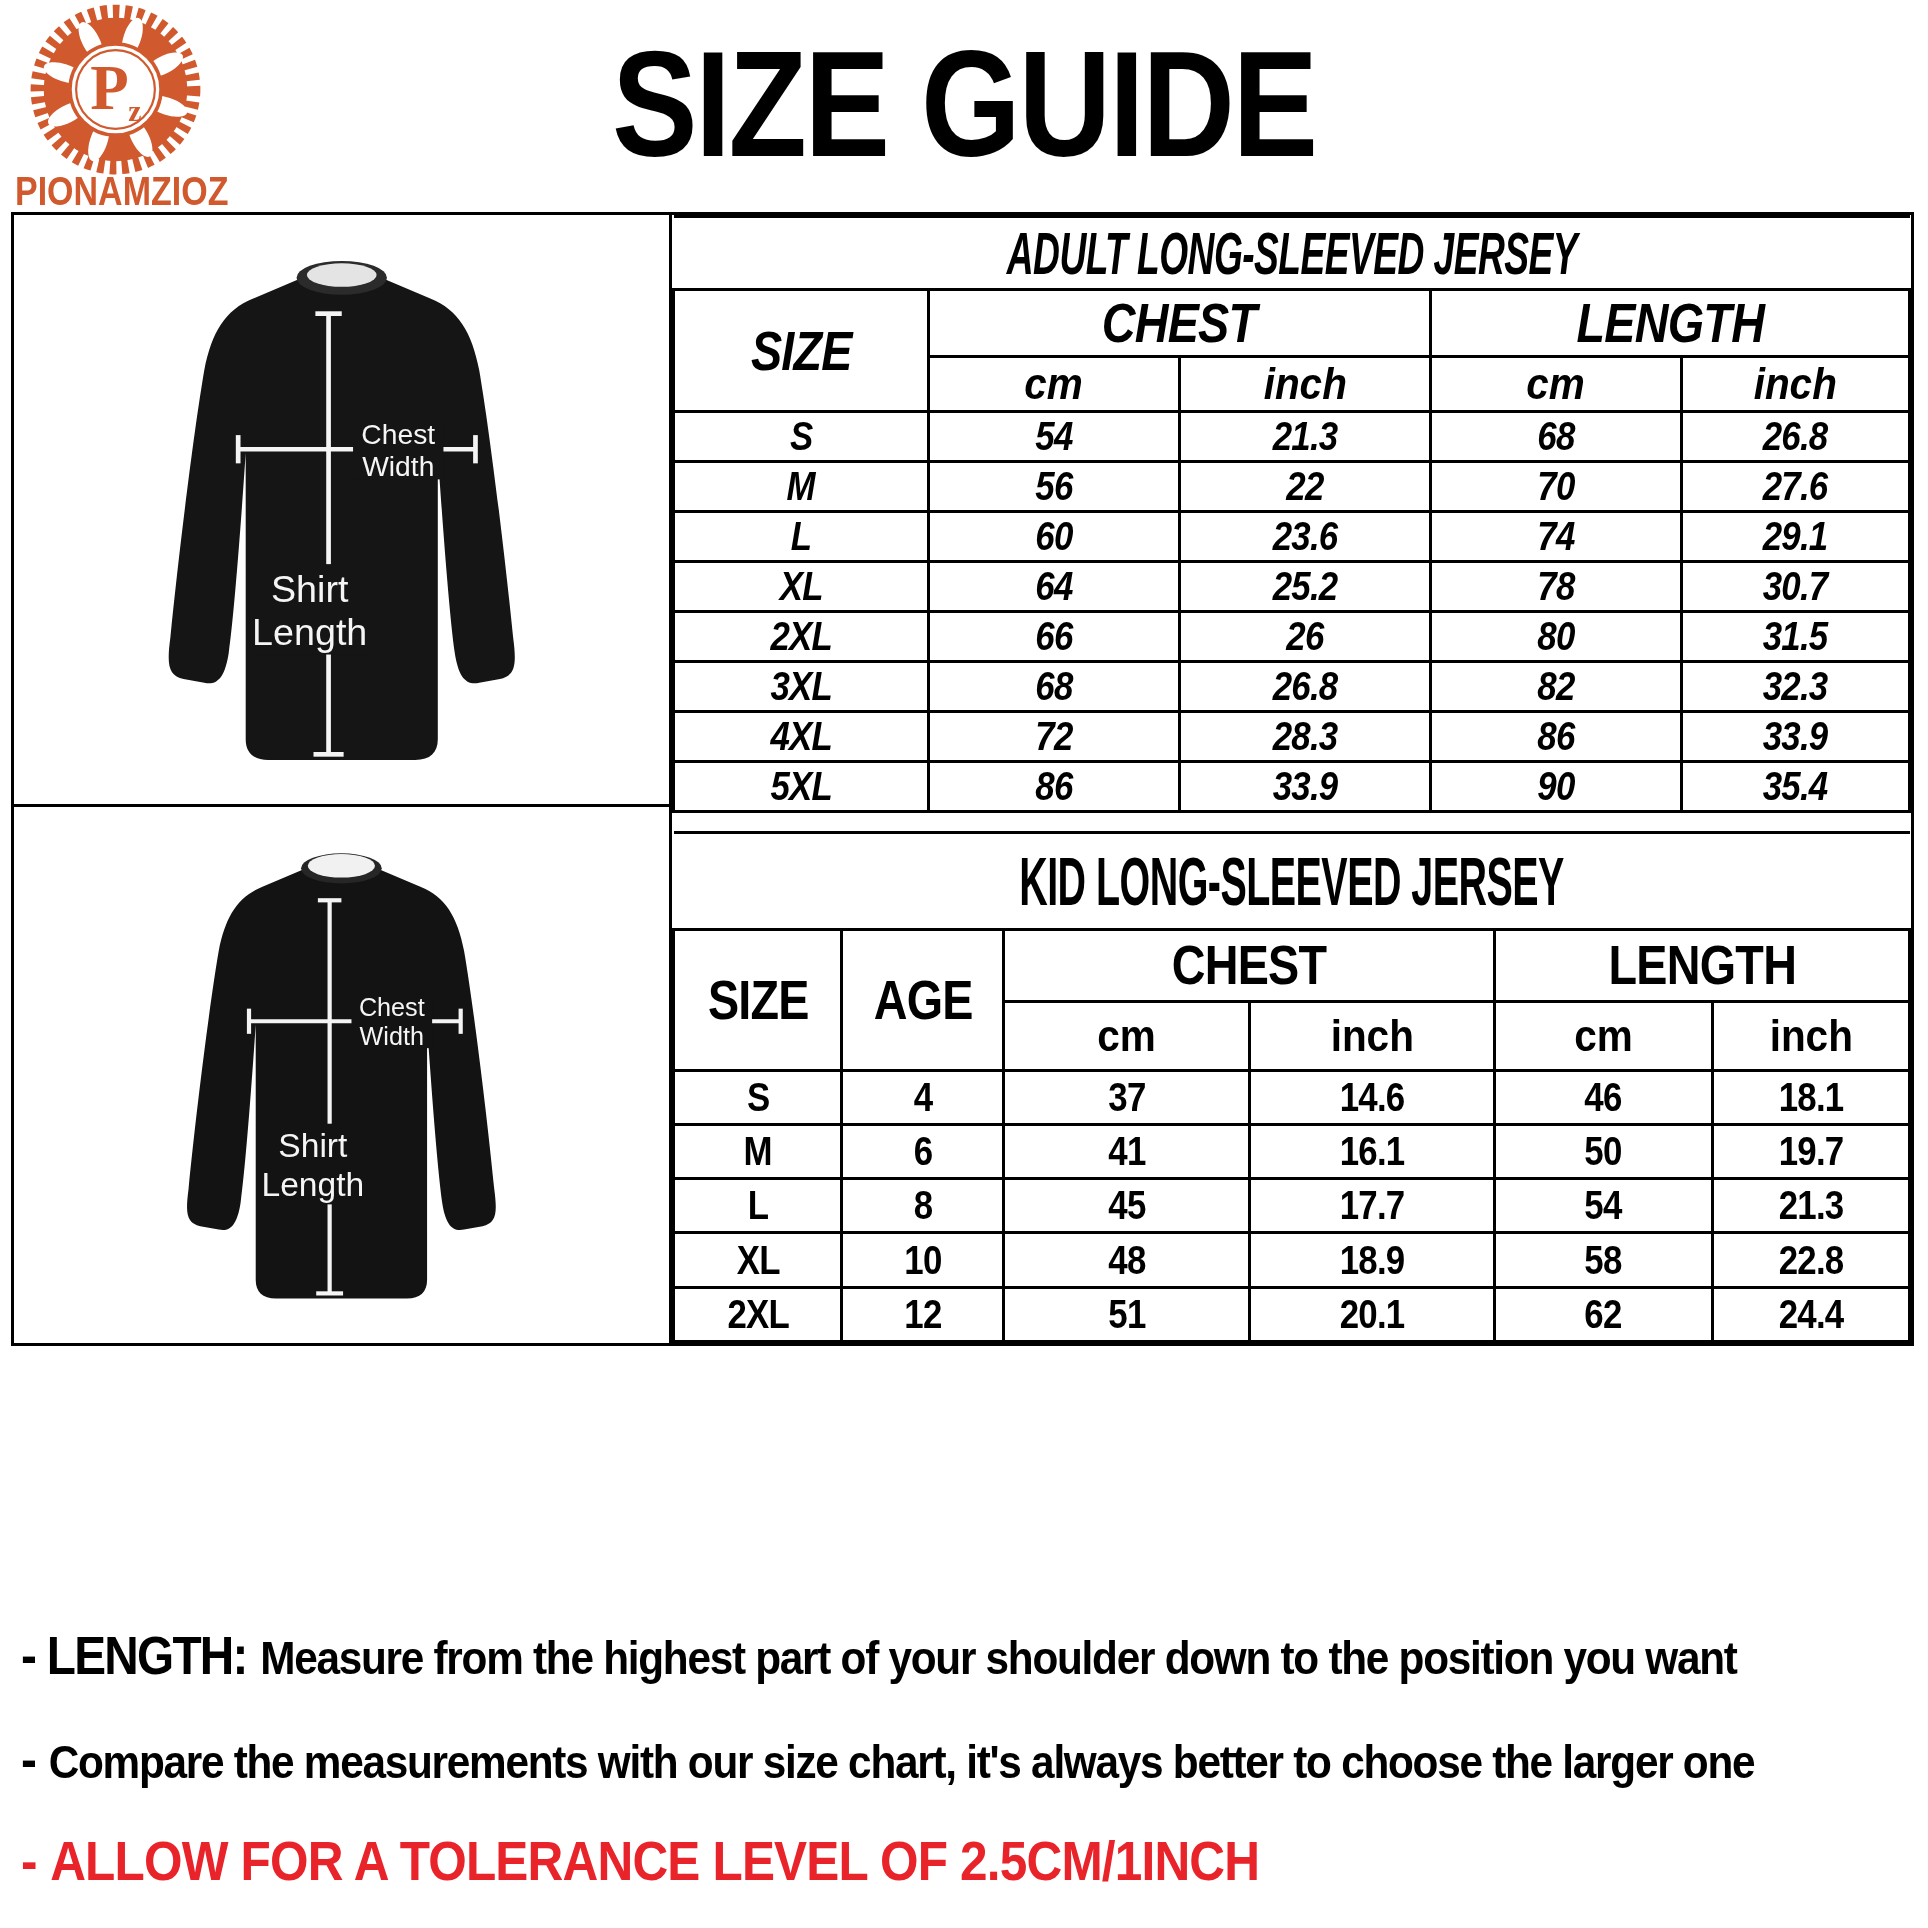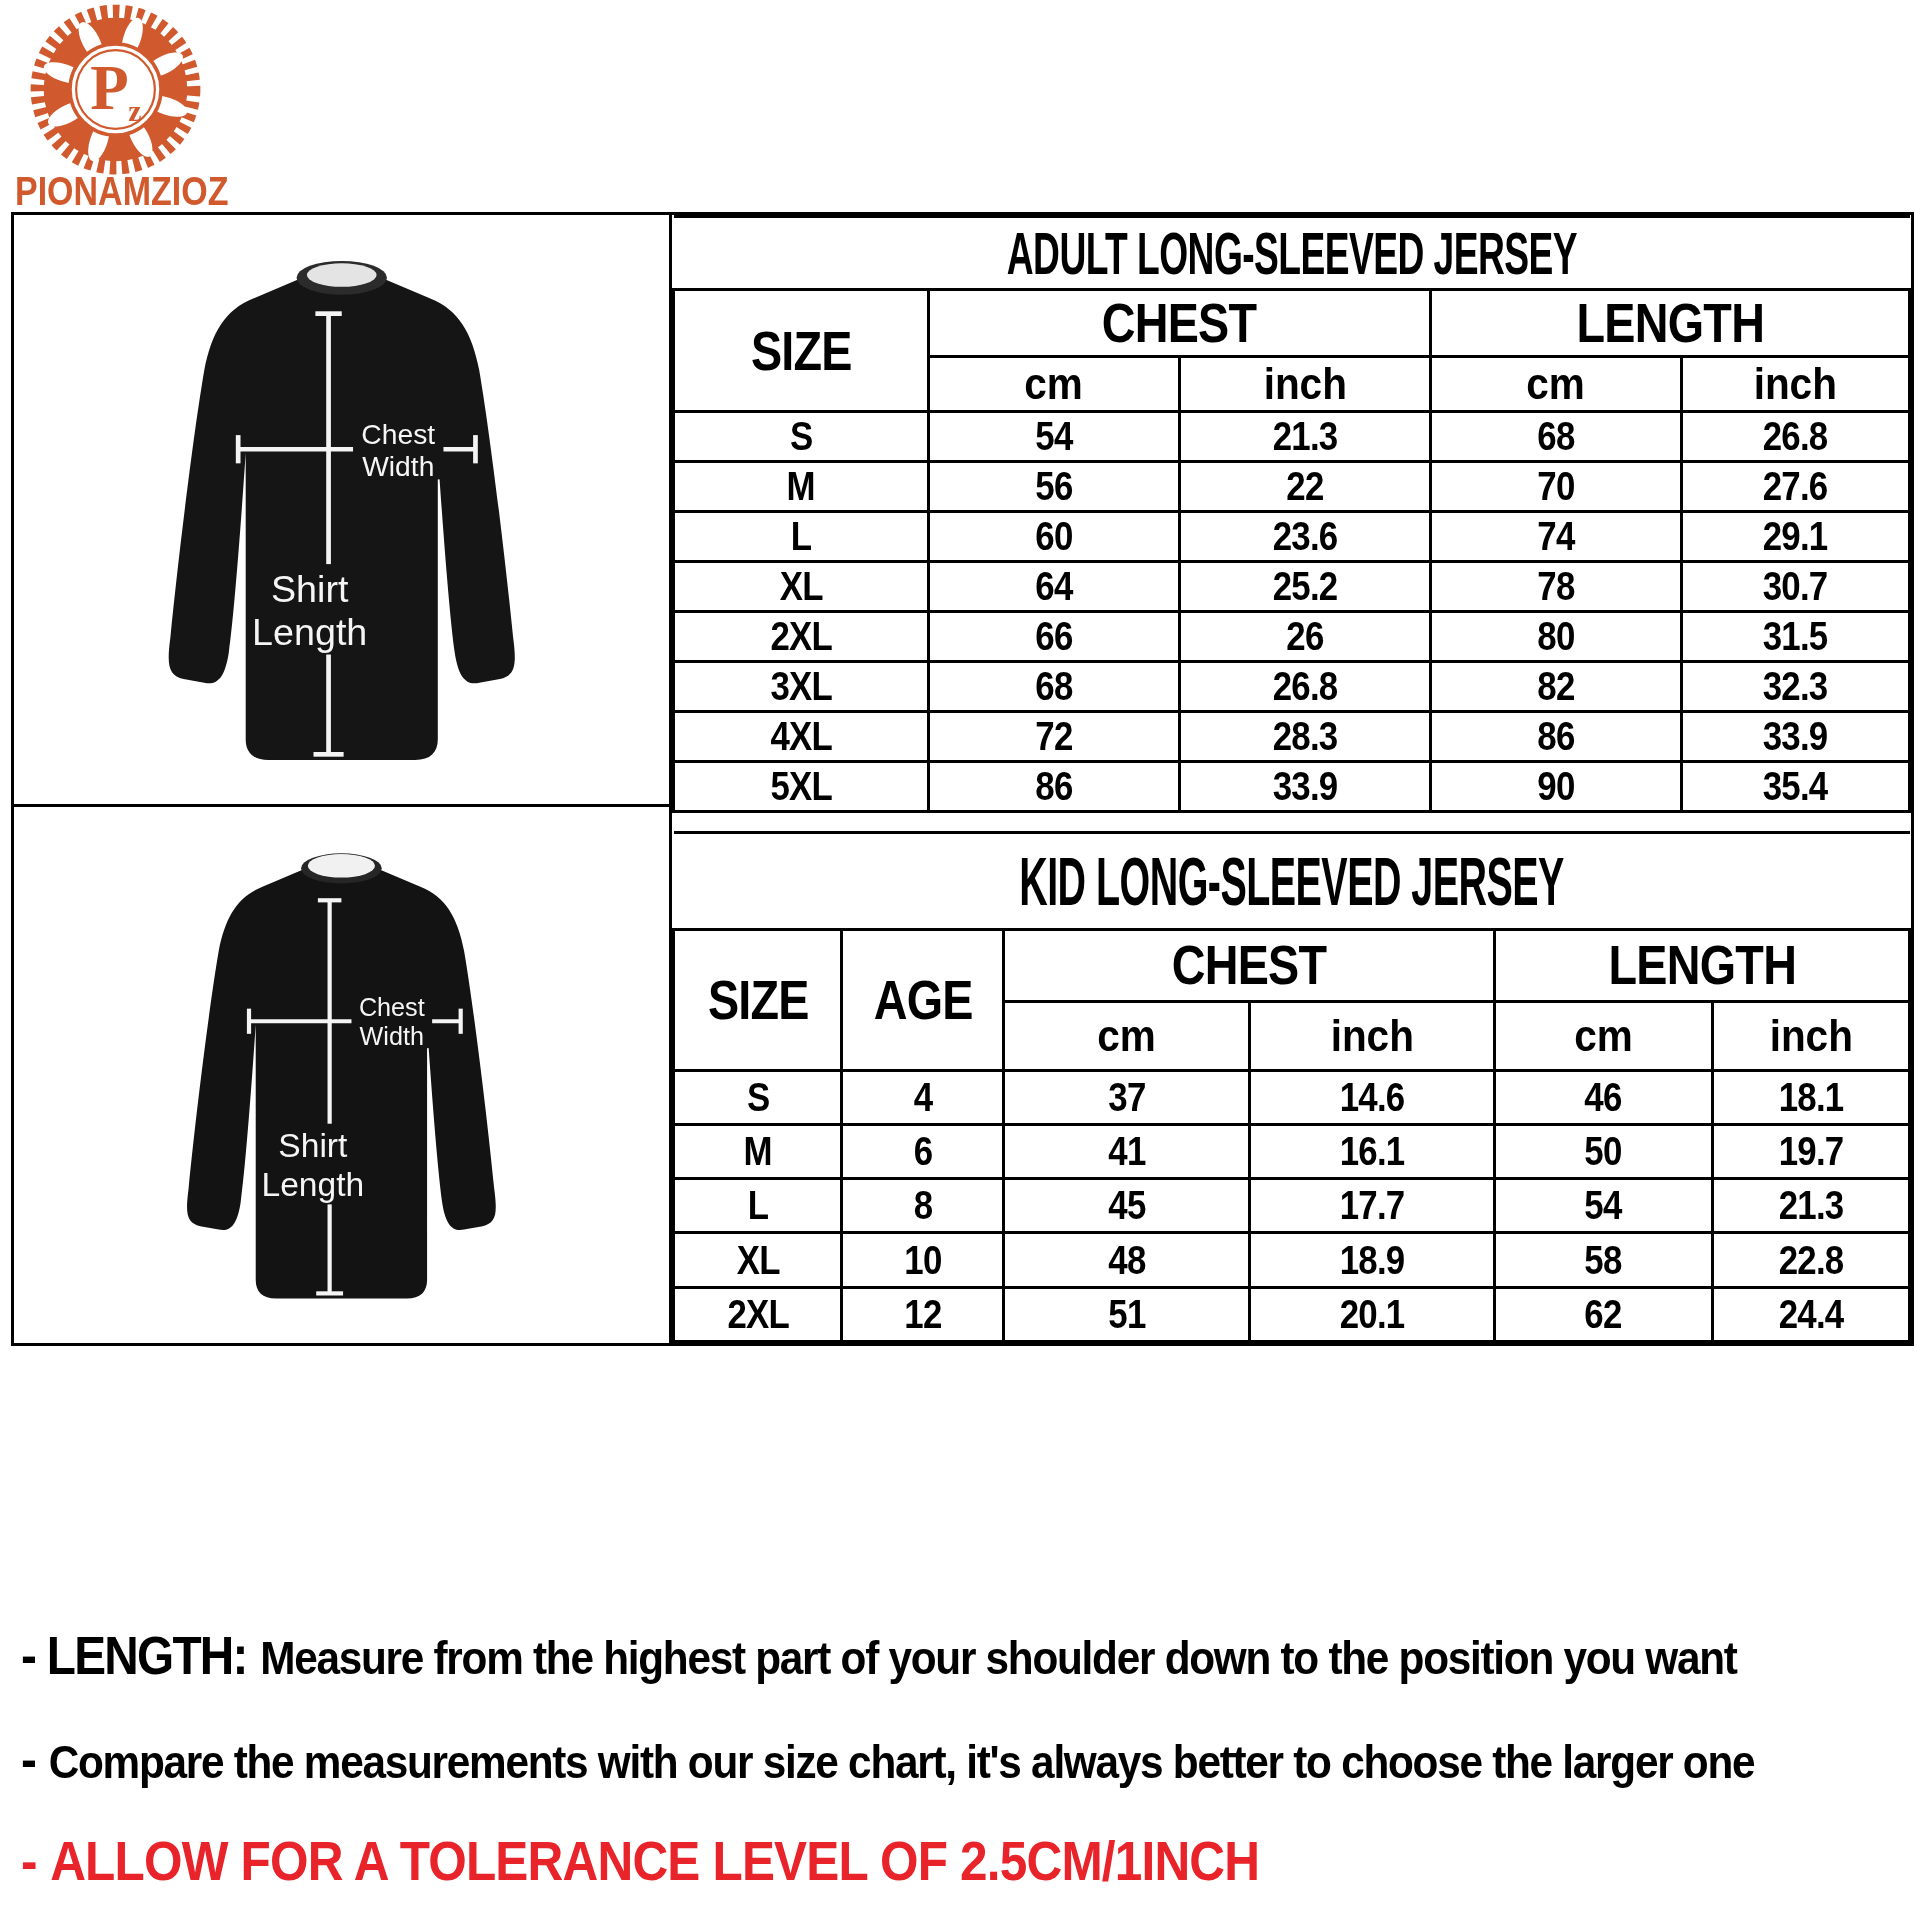--- a/index.html
+++ b/index.html
@@ -16,21 +16,21 @@
         font-size:151px;font-weight:bold;letter-spacing:-2.8px;white-space:nowrap;}
 
   
   .main-box{position:absolute;left:11.3px;top:212px;width:1903px;height:1134px;
         border:3.8px solid #000;box-sizing:border-box;}
   .cell{position:absolute;box-sizing:border-box;}
   .shirt-cell-adult{left:0;top:0;width:658px;height:592px;border-right:3.8px solid #000;border-bottom:3.8px solid #000;
         display:flex;align-items:center;justify-content:center;}
   .shirt-cell-kid{left:0;top:592px;width:658px;bottom:0;border-right:3.8px solid #000;
         display:flex;align-items:center;justify-content:center;}
-  .table-cell-adult{left:658px;top:0;right:0;height:592px;}
+  .table-cell-adult{left:658px;top:0;right:0;height:592px;font-style:italic;}
   .table-cell-kid{left:658px;top:592px;right:0;bottom:0;margin-top:24px;}
 
   .shirt-svg{height:565px;}
   .shirt-svg.kid{height:504px;}
   .shirt-label{font-family:"Liberation Sans",sans-serif;fill:#f5f5f5;}
 
   
   .size-table{width:100%;height:100%;border-collapse:collapse;table-layout:fixed;}
   .size-table td{border:3.8px solid #000;padding:0;text-align:center;vertical-align:middle;}
   .size-table .t-title td{border-left:none;border-right:none;}
@@ -84,20 +84,23 @@
     <circle cx="100" cy="100" r="52" fill="#ffffff"></circle>
     <circle cx="100" cy="100" r="52" fill="none" stroke="#d05a2e" stroke-width="4"></circle>
     <circle cx="100" cy="100" r="45" fill="none" stroke="#d05a2e" stroke-width="2.5"></circle>
     <text x="93" y="122" text-anchor="middle" font-family="Liberation Serif,serif" font-weight="bold" font-size="72" fill="#d05a2e">P</text>
     <text x="122" y="136" text-anchor="middle" font-family="Liberation Serif,serif" font-weight="bold" font-size="34" fill="#d05a2e">z</text>
   </svg>
   <div class="brand-name">
     <span>PIONAMZIOZ</span>
   </div>
 
+  <div class="page-title">
+    <span>SIZE GUIDE</span>
+  </div>
 
   <div class="main-box">
 
     <div class="cell shirt-cell-adult">
       <svg class="shirt-svg" viewBox="0 0 420 600">
         <path fill="#151515" d="M210,44
           C194,44 180,47 168,54 L116,76 C86,88 72,112 64,152 C54,210 38,336 28,436
           C24,466 26,476 42,480 L64,484 C78,487 86,478 90,452 C96,410 104,300 108,240
           L108,544 C108,558 116,566 132,566 L288,566 C304,566 312,558 312,544 L312,240
           C316,300 324,410 330,452 C334,478 342,487 356,484 L378,480 C394,476 396,466 392,436

